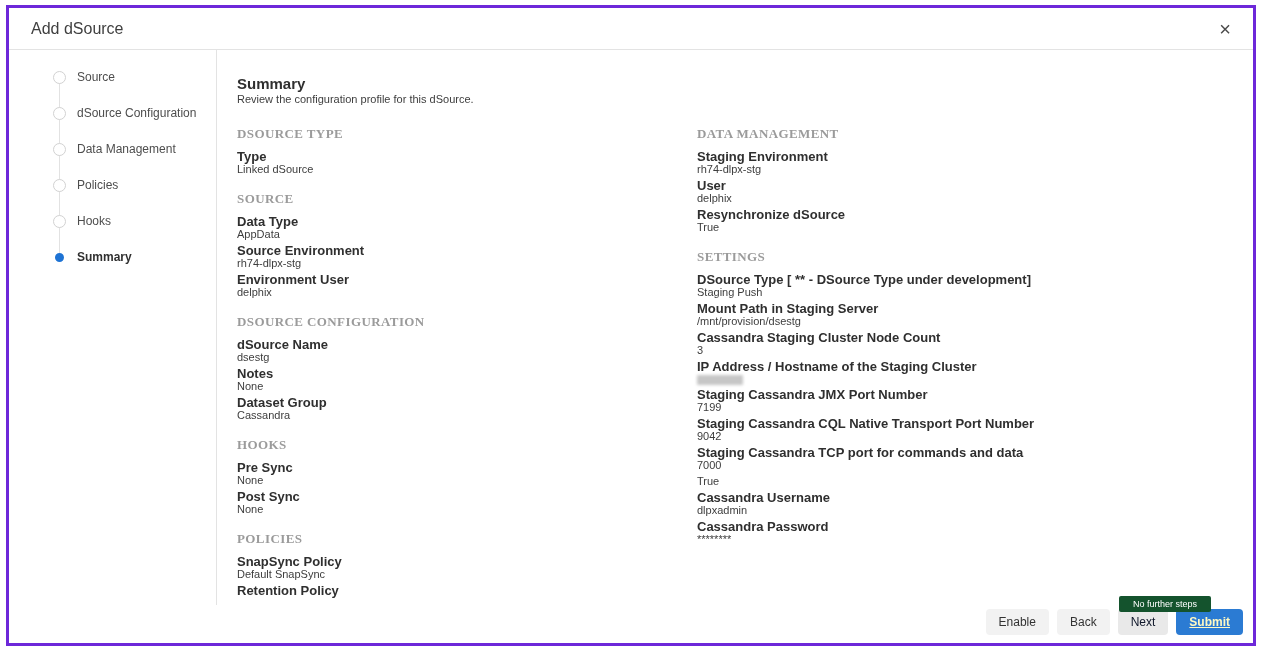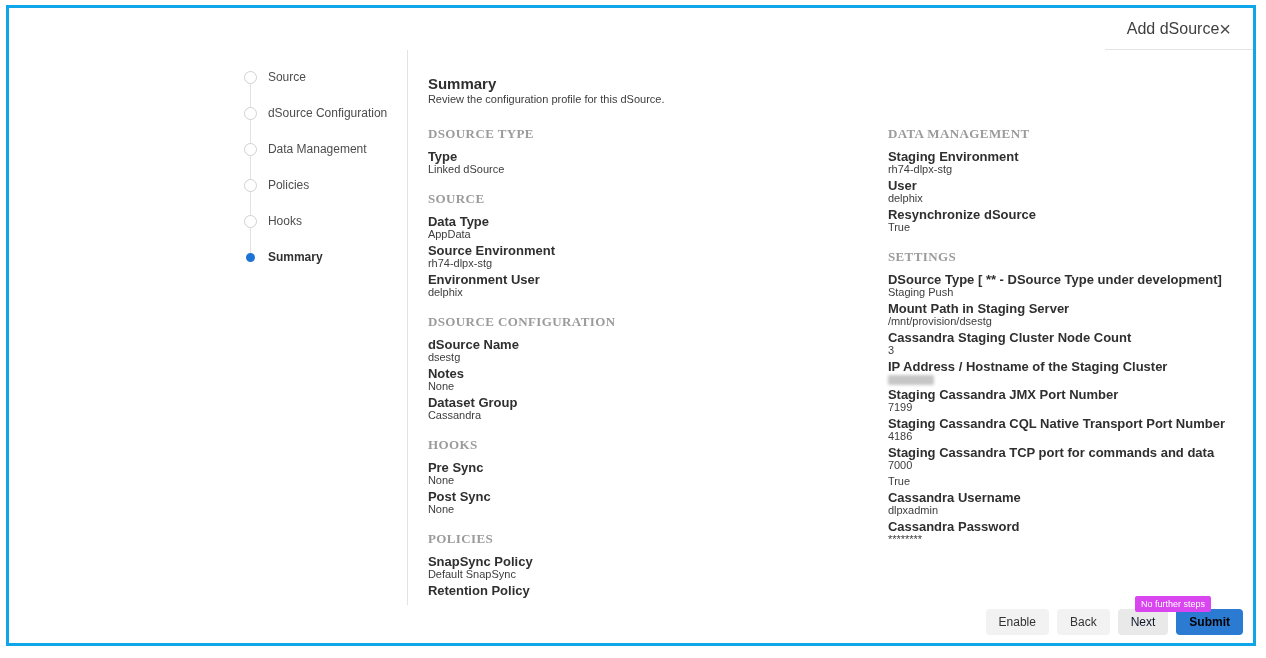--- a/index.html
+++ b/index.html
@@ -1,19 +1,19 @@
 <!DOCTYPE html>
 <html><head>
 <meta charset="utf-8">
 <style>
   * { margin:0; padding:0; box-sizing:border-box; }
   html,body { width:1266px; height:658px; background:#ffffff; font-family:"Liberation Sans", sans-serif; overflow:hidden; }
 
   .dialog { position:absolute; left:6px; top:5px; right:10px; bottom:12px;
-            border:3px solid #0ea5e9; background:#fff; display:flex; flex-direction:column;align-items:flex-end; }
+            border:3px solid #6d28d9; background:#fff; display:flex; flex-direction:column; }
 
   
   .dialog-header { height:42px; flex:0 0 42px; border-bottom:1px solid #e3e3e3;
                    display:flex; align-items:center; padding:0 22px; }
   .dialog-title { font-size:16px; color:#3f3f3f; }
   .close { margin-left:auto; font-size:20px; color:#4a4a4a; cursor:pointer; line-height:20px; font-weight:300; }
 
   
   .dialog-body { flex:1 1 auto; display:flex; overflow:hidden; }
 
@@ -40,23 +40,23 @@
   .field-label { font-size:13px; line-height:13px; font-weight:bold; color:#2f2f2f; }
   .field-value { font-size:11px; line-height:13px; color:#3d3d3d; white-space:pre-wrap; }
   .field-value.redacted { width:46px; height:10px; margin-top:2px; background:#c6c6c6; filter:blur(1.5px); border-radius:1px; }
 
   
   .dialog-footer { flex:0 0 38px; display:flex; align-items:center; justify-content:flex-end;
                    gap:8px; padding:0 10px 4px 0; position:relative; background:#fff; }
   .btn { height:26px; padding:0 13px; border:none; border-radius:4px; font-family:"Liberation Sans", sans-serif;
          font-size:12px; background:#f2f2f2; color:#333; cursor:pointer; }
   .btn.disabled { background:#e9e9e9; color:#0f172a; cursor:default; }
-  .btn.primary { background:#2b7bd3; color:#000000; font-weight:bold; }
-  .tooltip { position:absolute; right:42px; top:-9px; background:#d946ef; color:#fff;
-             font-size:9px; line-height:10px; padding:3px 6px; border-radius:2px; white-space:nowrap; }
+  .btn.primary { background:#2b7bd3; color:#fef9c3; font-weight:bold;text-decoration:underline; }
+  .tooltip { position:absolute; right:42px; top:-9px; background:#14532d; color:#fff;
+             font-size:9px; line-height:10px; padding:3px 14px; border-radius:2px; white-space:nowrap; }
 </style>
 </head>
 <body>
 
 <div class="dialog">
 
   <div class="dialog-header">
     <span class="dialog-title">Add dSource</span>
     <span class="close">×</span>
   </div>
@@ -189,21 +189,21 @@
               <div class="field">
                 <div class="field-label">IP Address / Hostname of the Staging Cluster</div>
                 <div class="field-value redacted"></div>
               </div>
               <div class="field">
                 <div class="field-label">Staging Cassandra JMX Port Number</div>
                 <div class="field-value">7199</div>
               </div>
               <div class="field">
                 <div class="field-label">Staging Cassandra CQL Native Transport Port Number</div>
-                <div class="field-value">4186</div>
+                <div class="field-value">9042</div>
               </div>
               <div class="field">
                 <div class="field-label">Staging Cassandra TCP port for commands and data</div>
                 <div class="field-value">7000</div>
               </div>
               <div class="field">
                 <div class="field-value">True</div>
               </div>
               <div class="field">
                 <div class="field-label">Cassandra Username</div>

